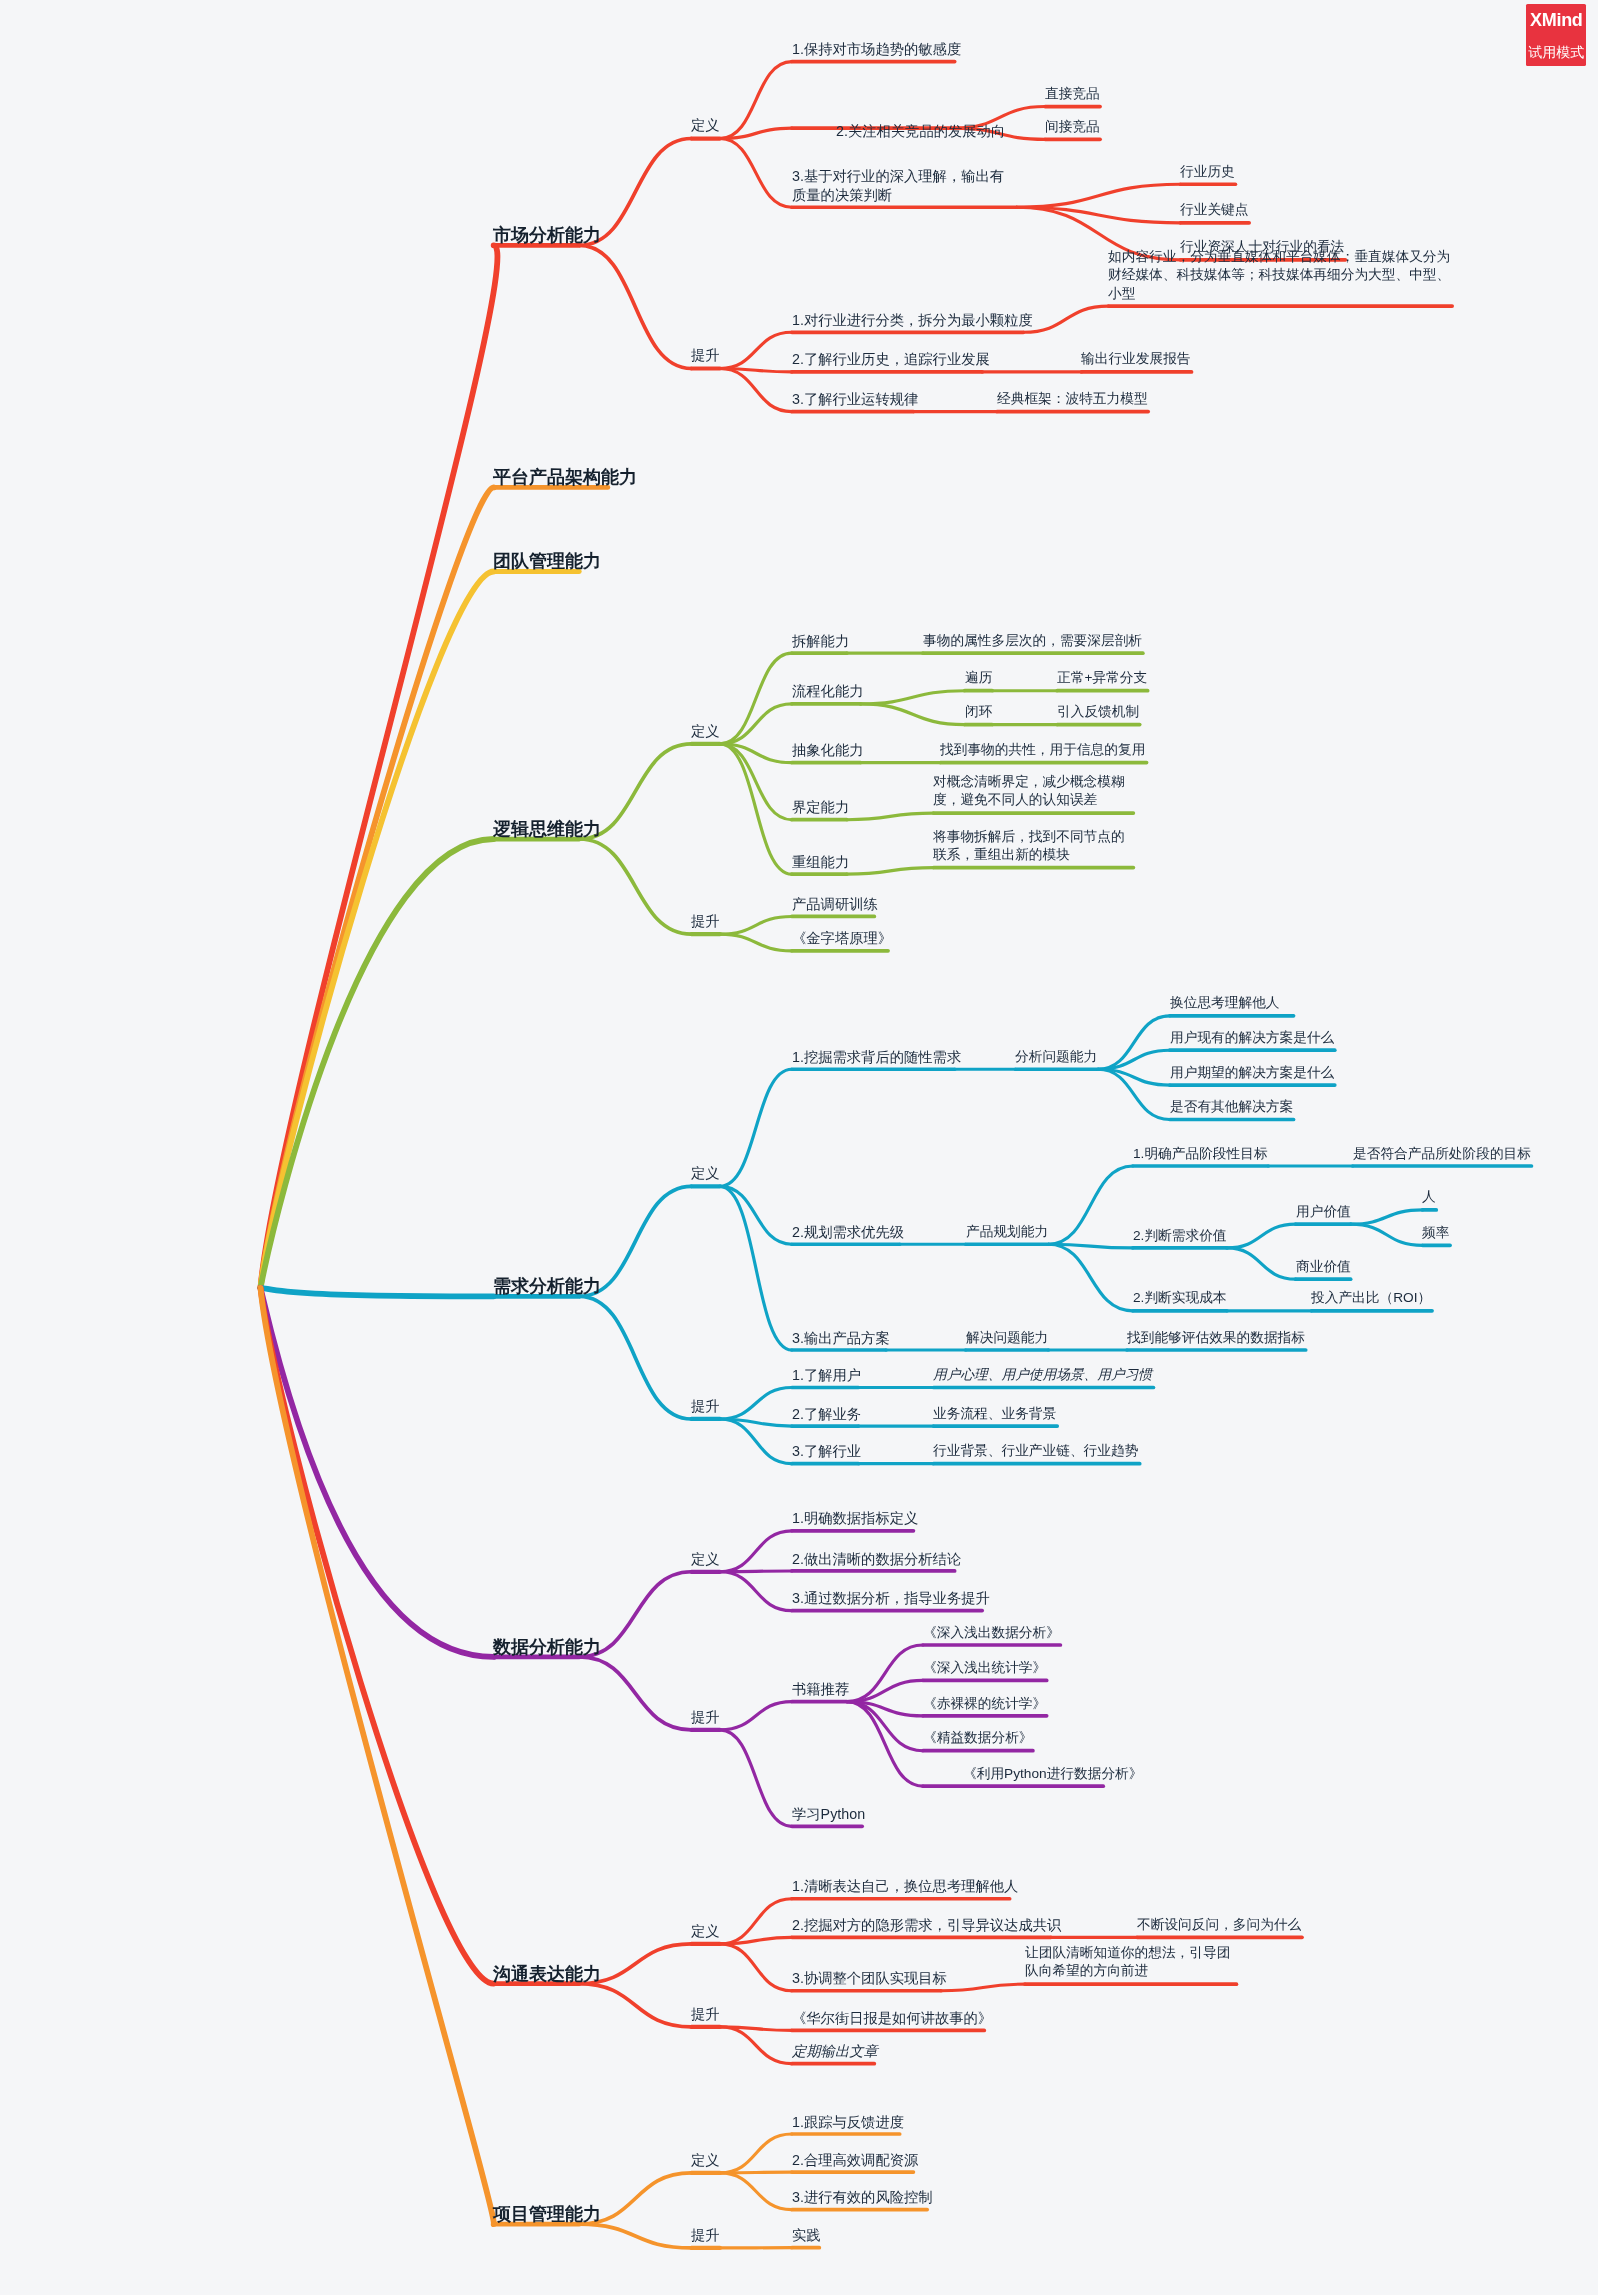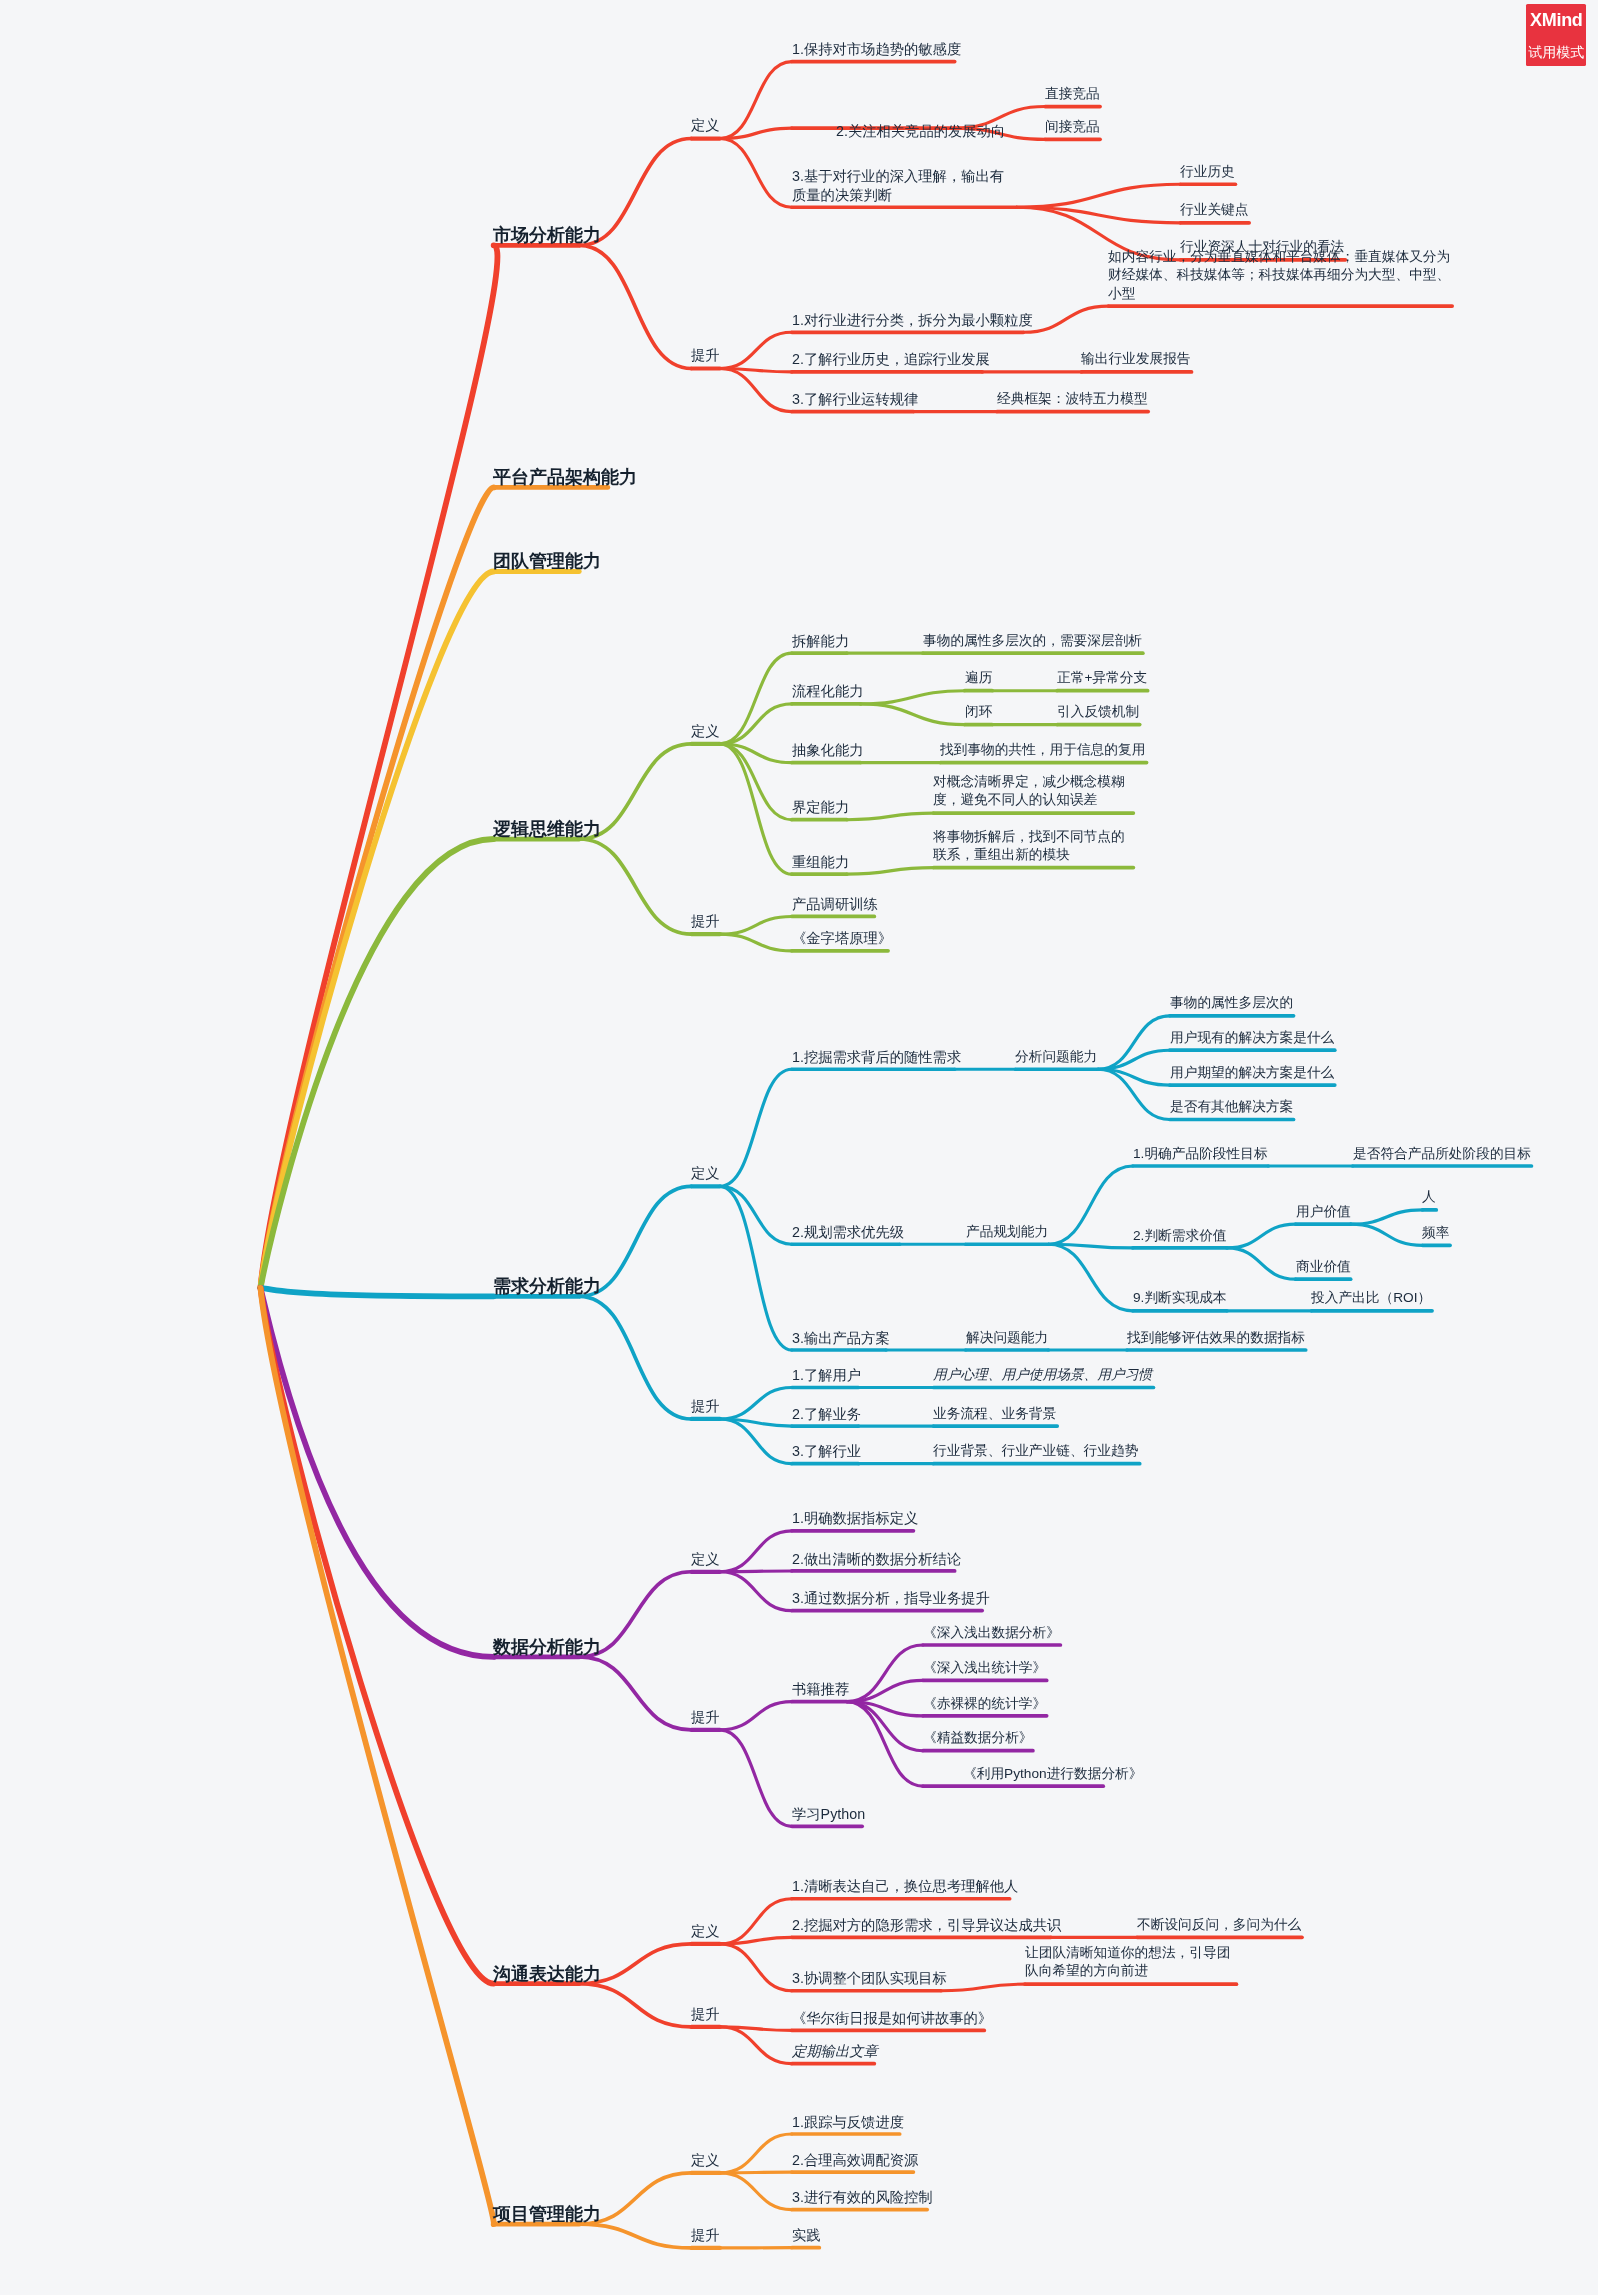--- a/index.html
+++ b/index.html
@@ -253,34 +253,34 @@
       <div class="node lvl4" style="left: 933px; top: 773px; width: 200px;">对概念清晰界定，减少概念模糊度，避免不同人的认知误差</div>
       <div class="node lvl3" style="left: 792px; top: 853px;">重组能力</div>
       <div class="node lvl4" style="left: 933px; top: 828px; width: 200px;">将事物拆解后，找到不同节点的联系，重组出新的模块</div>
       <div class="node lvl2" style="left: 691px; top: 912px;">提升</div>
       <div class="node lvl3" style="left: 792px; top: 895px;">产品调研训练</div>
       <div class="node lvl3" style="left: 792px; top: 929px;">《金字塔原理》</div>
       <div class="node lvl1" style="left: 493px; top: 1274px;">需求分析能力</div>
       <div class="node lvl2" style="left: 691px; top: 1164px;">定义</div>
       <div class="node lvl3" style="left: 792px; top: 1048px;">1.挖掘需求背后的随性需求</div>
       <div class="node lvl4" style="left: 1015px; top: 1048px;">分析问题能力</div>
-      <div class="node lvl5" style="left: 1170px; top: 994px;">事物的属性多层次的</div>
+      <div class="node lvl5" style="left: 1170px; top: 994px;">换位思考理解他人</div>
       <div class="node lvl5" style="left: 1170px; top: 1029px;">用户现有的解决方案是什么</div>
       <div class="node lvl5" style="left: 1170px; top: 1064px;">用户期望的解决方案是什么</div>
       <div class="node lvl5" style="left: 1170px; top: 1098px;">是否有其他解决方案</div>
       <div class="node lvl3" style="left: 792px; top: 1223px;">2.规划需求优先级</div>
       <div class="node lvl4" style="left: 966px; top: 1223px;">产品规划能力</div>
       <div class="node lvl5" style="left: 1133px; top: 1145px;">1.明确产品阶段性目标</div>
       <div class="node lvl5" style="left: 1353px; top: 1145px;">是否符合产品所处阶段的目标</div>
       <div class="node lvl5" style="left: 1133px; top: 1227px;">2.判断需求价值</div>
       <div class="node lvl5" style="left: 1296px; top: 1203px;">用户价值</div>
       <div class="node lvl5" style="left: 1422px; top: 1188px;">人</div>
       <div class="node lvl5" style="left: 1422px; top: 1224px;">频率</div>
       <div class="node lvl5" style="left: 1296px; top: 1258px;">商业价值</div>
-      <div class="node lvl5" style="left: 1133px; top: 1289px;">9.判断实现成本</div>
+      <div class="node lvl5" style="left: 1133px; top: 1289px;">2.判断实现成本</div>
       <div class="node lvl5" style="left: 1311px; top: 1289px;">投入产出比（ROI）</div>
       <div class="node lvl3" style="left: 792px; top: 1329px;">3.输出产品方案</div>
       <div class="node lvl4" style="left: 966px; top: 1329px;">解决问题能力</div>
       <div class="node lvl5" style="left: 1127px; top: 1329px;">找到能够评估效果的数据指标</div>
       <div class="node lvl2" style="left: 691px; top: 1397px;">提升</div>
       <div class="node lvl3" style="left: 792px; top: 1366px;">1.了解用户</div>
       <div class="node lvl4" style="left: 933px; top: 1366px; font-style: italic;">用户心理、用户使用场景、用户习惯</div>
       <div class="node lvl3" style="left: 792px; top: 1405px;">2.了解业务</div>
       <div class="node lvl4" style="left: 933px; top: 1405px;">业务流程、业务背景</div>
       <div class="node lvl3" style="left: 792px; top: 1442px;">3.了解行业</div>

